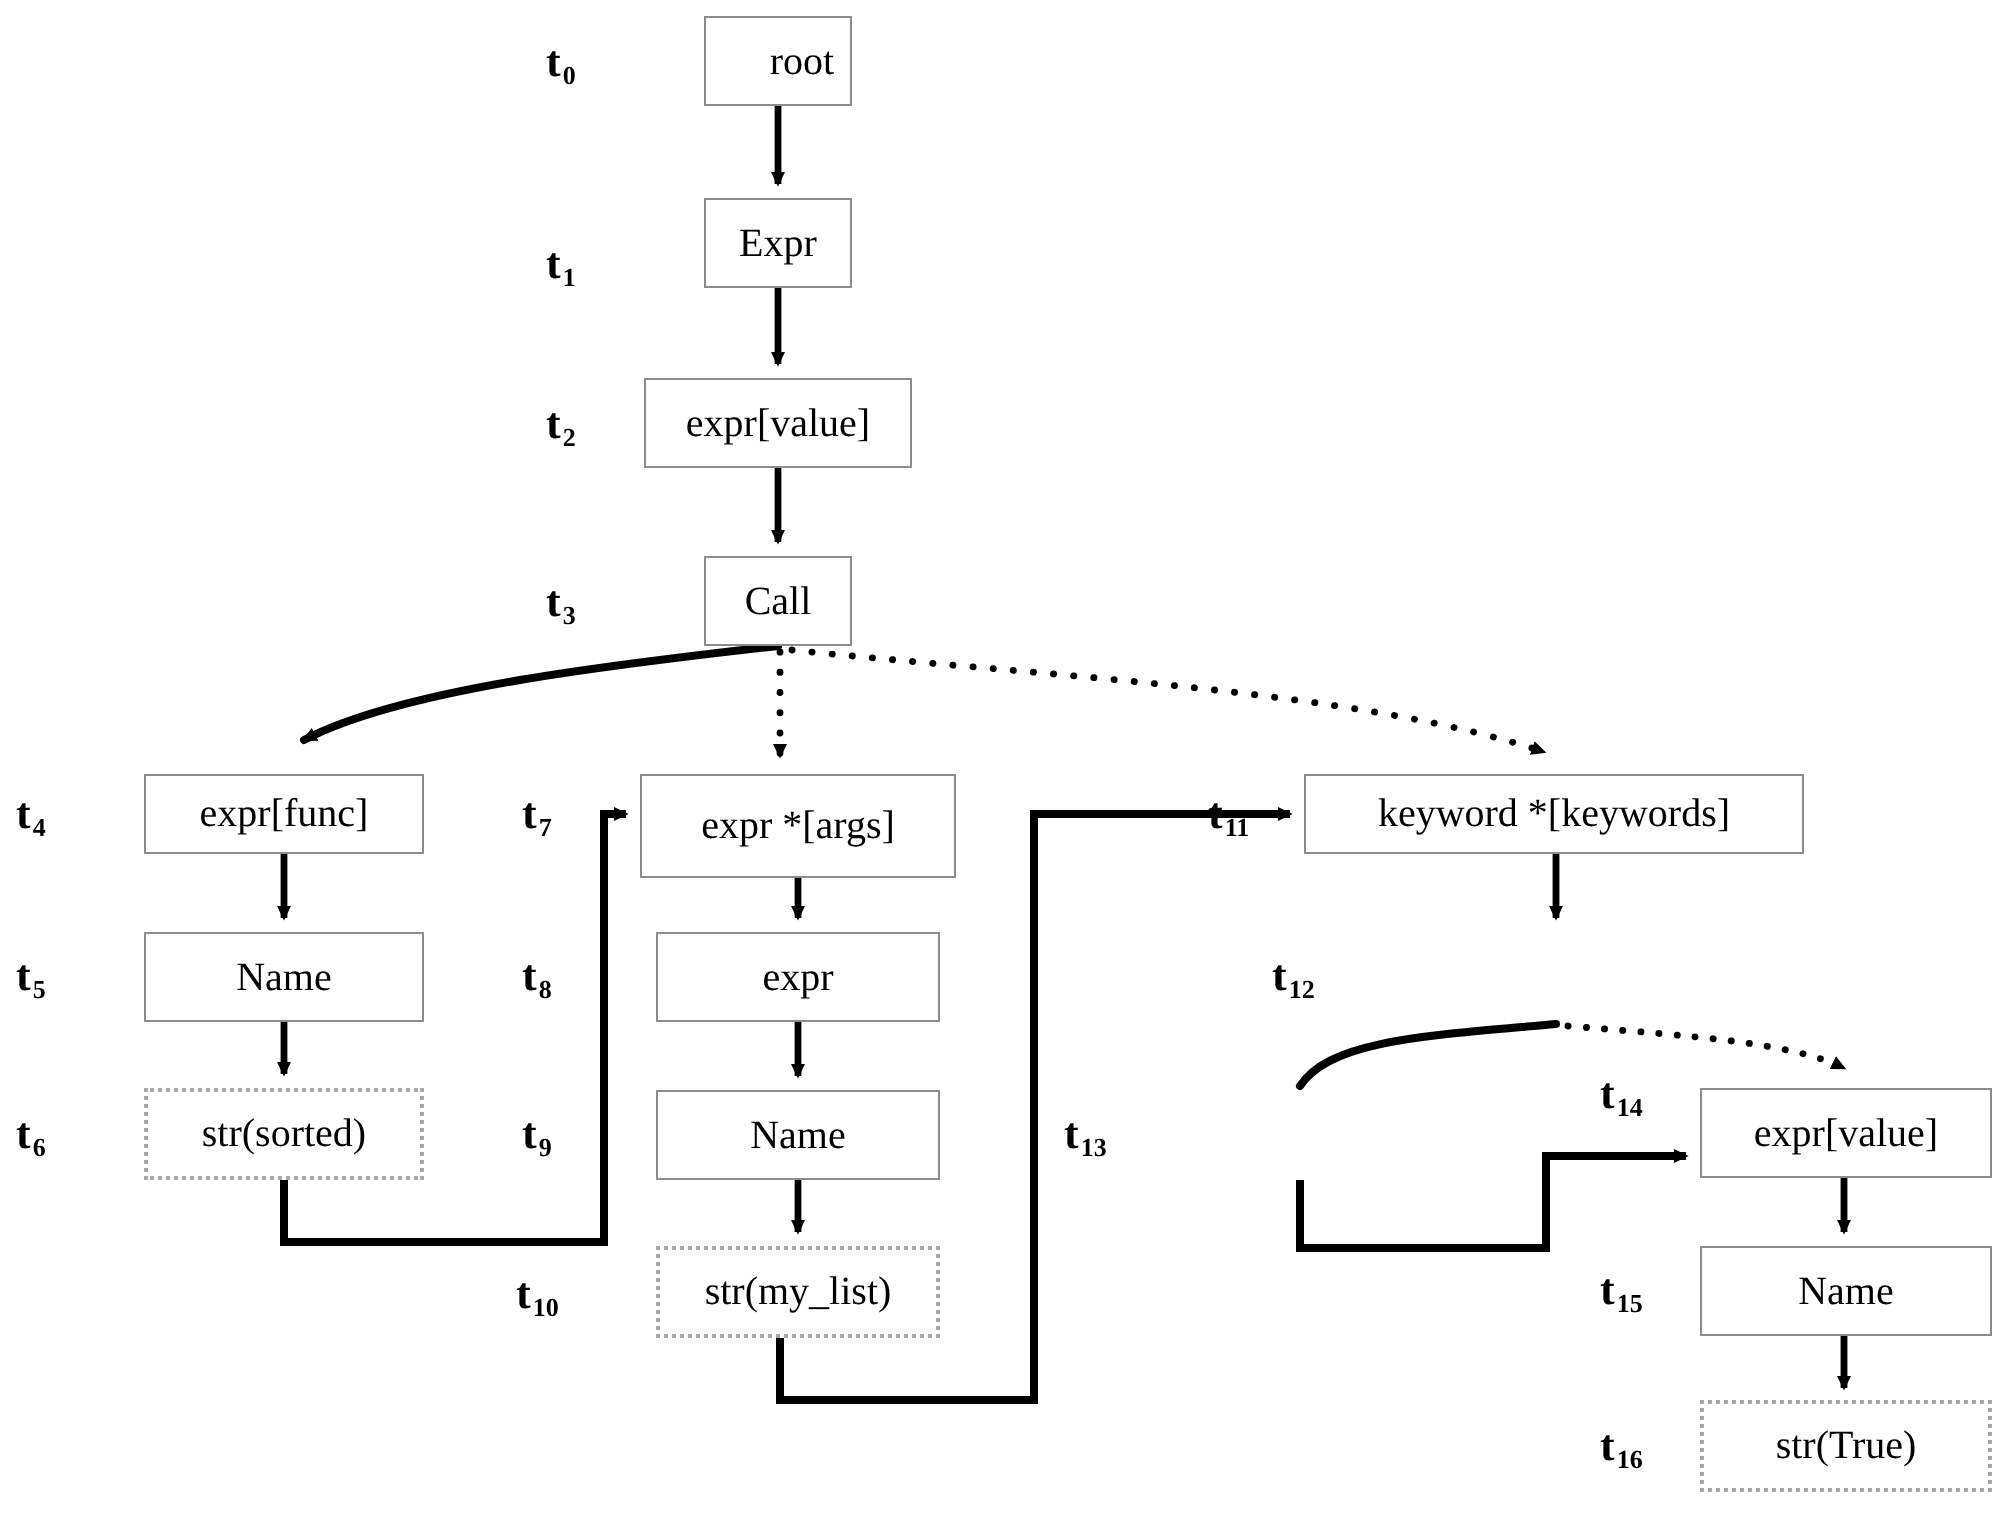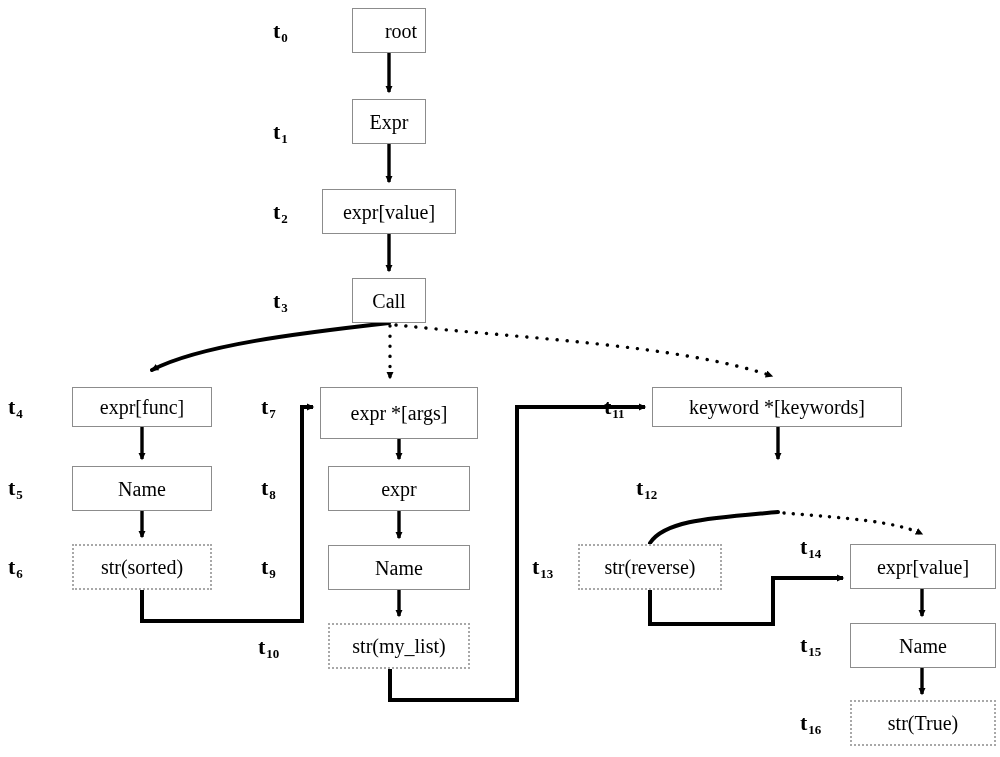--- a/index.html
+++ b/index.html
@@ -193,23 +193,20 @@
 
   <div class="node dotted" style="left:328px; top:623px; width:142px; height:46px;">
     <span>str(my_list)</span>
   </div>
 
   <div class="node solid" style="left:652px; top:387px; width:250px; height:40px;">
     <span>keyword *[keywords]</span>
   </div>
 
 
-  <div class="node dotted" style="left:578px; top:544px; width:144px; height:46px;">
-    <span>str(reverse)</span>
-  </div>
 
   <div class="node solid" style="left:850px; top:544px; width:146px; height:45px;">
     <span>expr[value]</span>
   </div>
 
   <div class="node solid" style="left:850px; top:623px; width:146px; height:45px;">
     <span>Name</span>
   </div>
 
   <div class="node dotted" style="left:850px; top:700px; width:146px; height:46px;">

